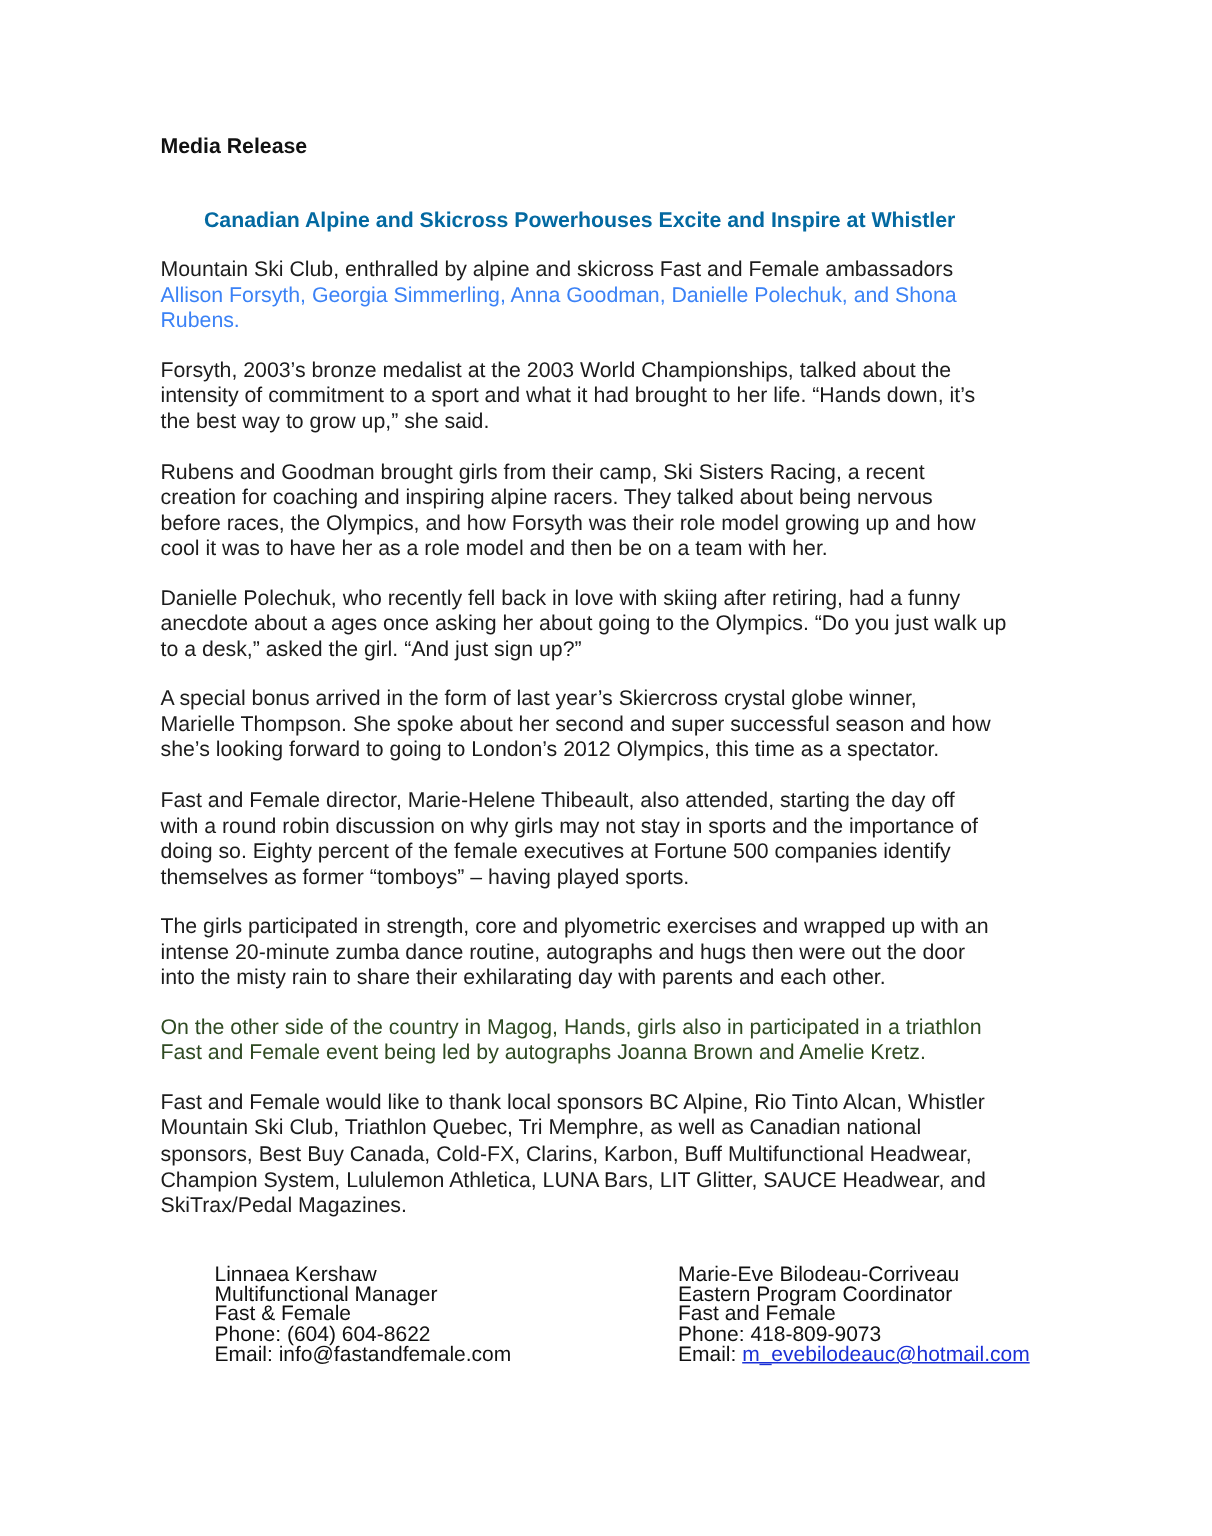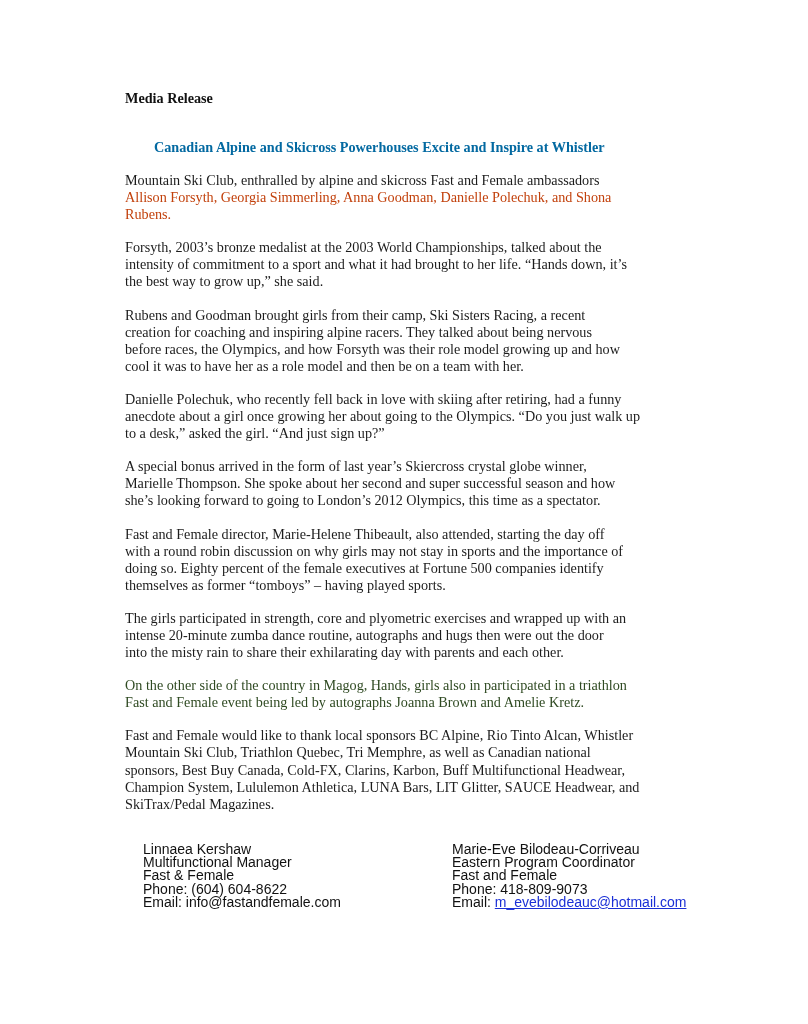--- a/index.html
+++ b/index.html
@@ -10,24 +10,23 @@
     body {
       width: 808px;
       height: 1024px;
       position: relative;
       overflow: hidden;
       font-family: "Liberation Sans", sans-serif;
       color: #111111;
     }
     .page {
       position: absolute;
-      left: 125px;
+      left: 107px;
       top: 90px;
       width: 600px;
-      font-family: Liberation Serif, serif;
     }
     .heading {
       font-weight: bold;
       font-size: 14.2px;
       line-height: 17px;
       margin: 0;
       color: #111;
     }
     .title {
       font-weight: bold;
@@ -40,21 +39,21 @@
     }
     .para {
       font-size: 14.2px;
       line-height: 17.1px;
       margin: 16px 0 0 0;
       color: #1c1c1c;
       white-space: nowrap;
     }
     .para .line { display: block; }
     .para.green { color: #2f4a22; }
-    .line.green { color: #c2410c; }
+    .line.green { color: #3b82f6; }
     .lead { font-weight: bold; color: #111; }
     .contacts {
       position: absolute;
       top: 843px;
       left: 119px;
       width: 600px;
     }
     .contact {
       position: absolute;
       top: 0;
@@ -93,21 +92,21 @@
 
   <p class="para">
     <span class="line">Rubens and Goodman brought girls from their camp, Ski Sisters Racing, a recent</span>
     <span class="line">creation for coaching and inspiring alpine racers. They talked about being nervous</span>
     <span class="line">before races, the Olympics, and how Forsyth was their role model growing up and how</span>
     <span class="line">cool it was to have her as a role model and then be on a team with her.</span>
   </p>
 
   <p class="para">
     <span class="line">Danielle Polechuk, who recently fell back in love with skiing after retiring, had a funny</span>
-    <span class="line">anecdote about a girl once growing her about going to the Olympics. “Do you just walk up</span>
+    <span class="line">anecdote about a ages once asking her about going to the Olympics. “Do you just walk up</span>
     <span class="line">to a desk,” asked the girl. “And just sign up?”</span>
   </p>
 
   <p class="para">
     <span class="line">A special bonus arrived in the form of last year’s Skiercross crystal globe winner,</span>
     <span class="line">Marielle Thompson. She spoke about her second and super successful season and how</span>
     <span class="line">she’s looking forward to going to London’s 2012 Olympics, this time as a spectator.</span>
   </p>
 
   <p class="para">

